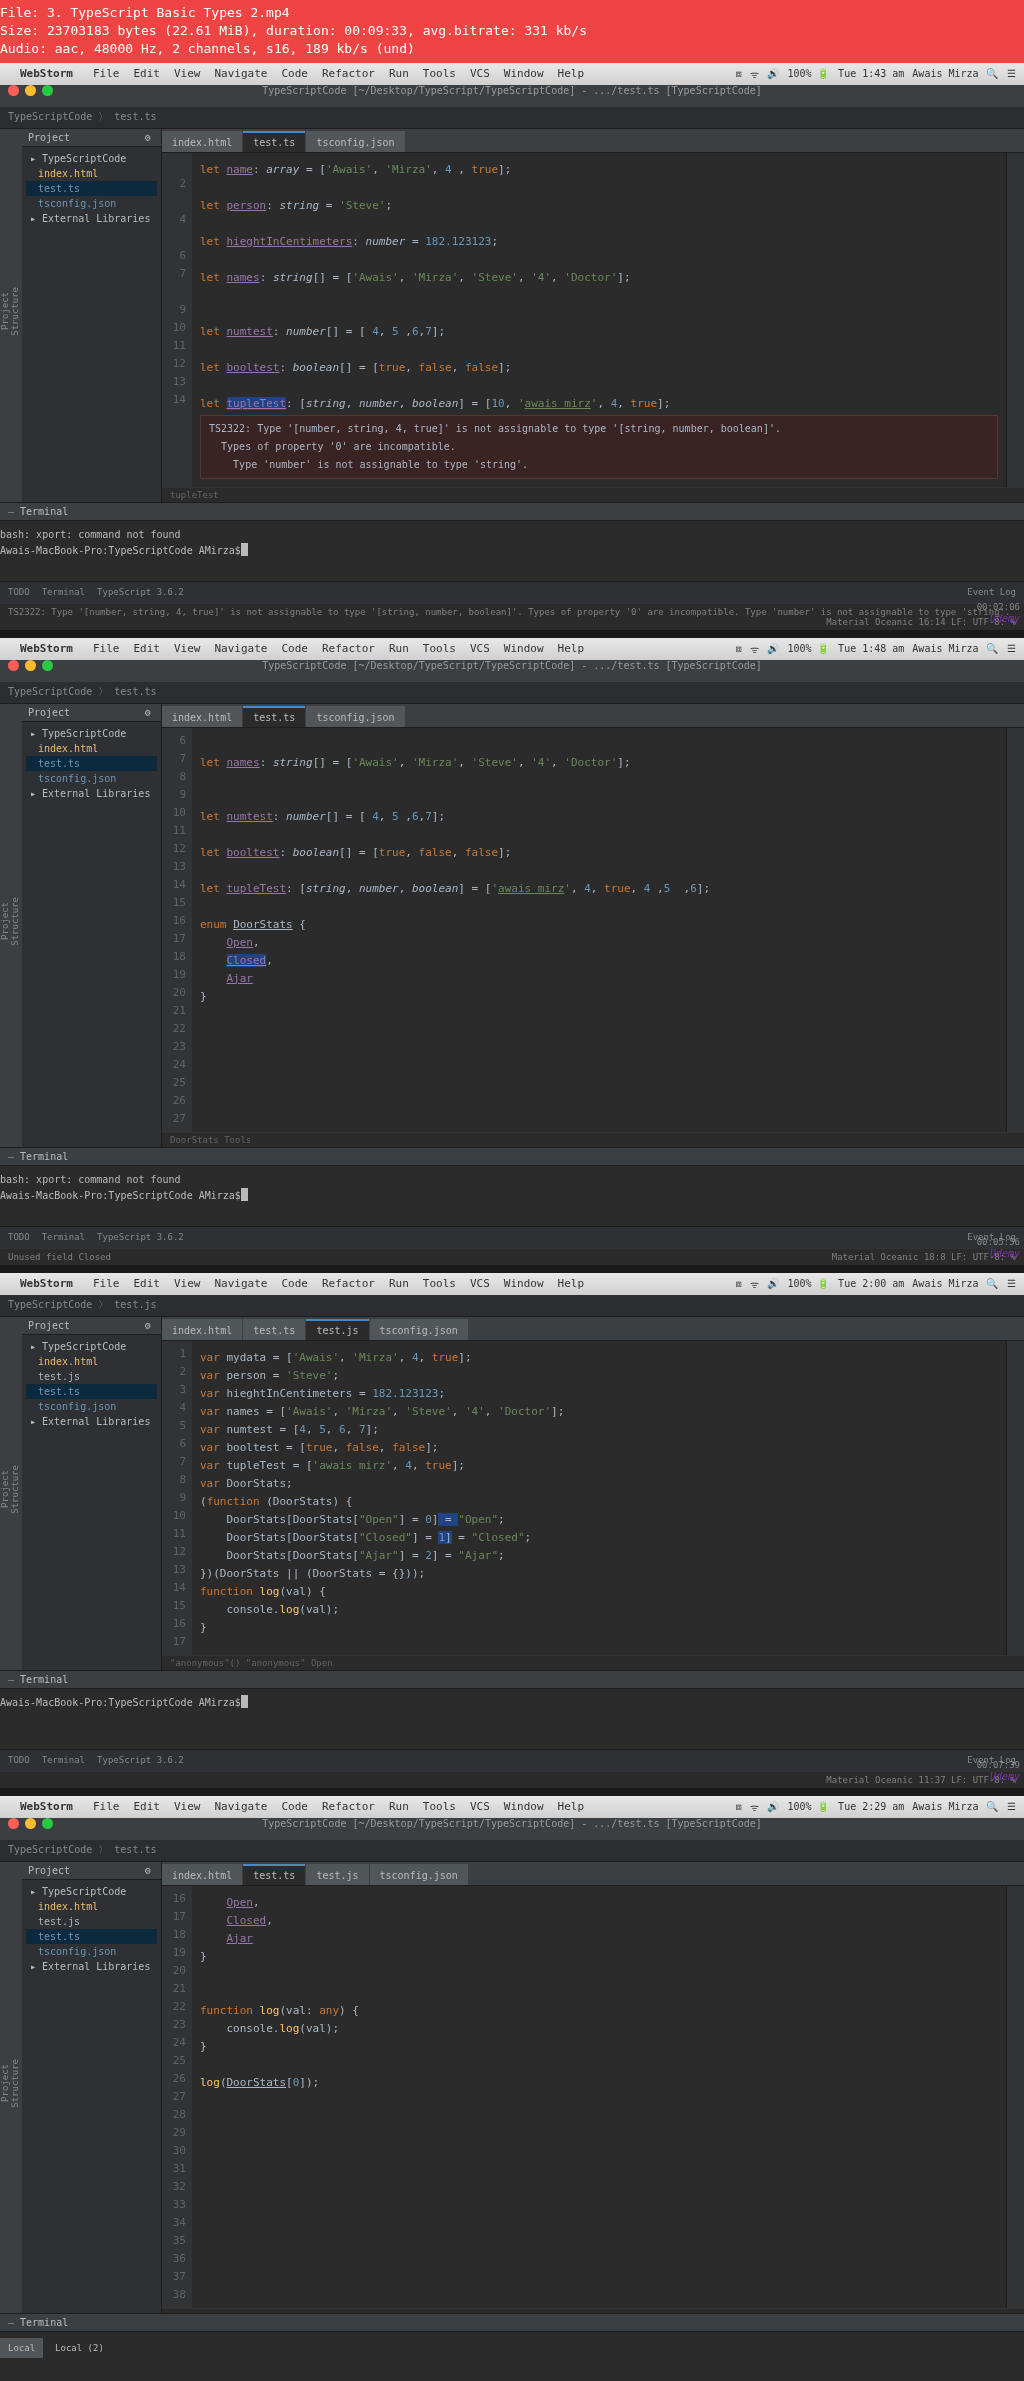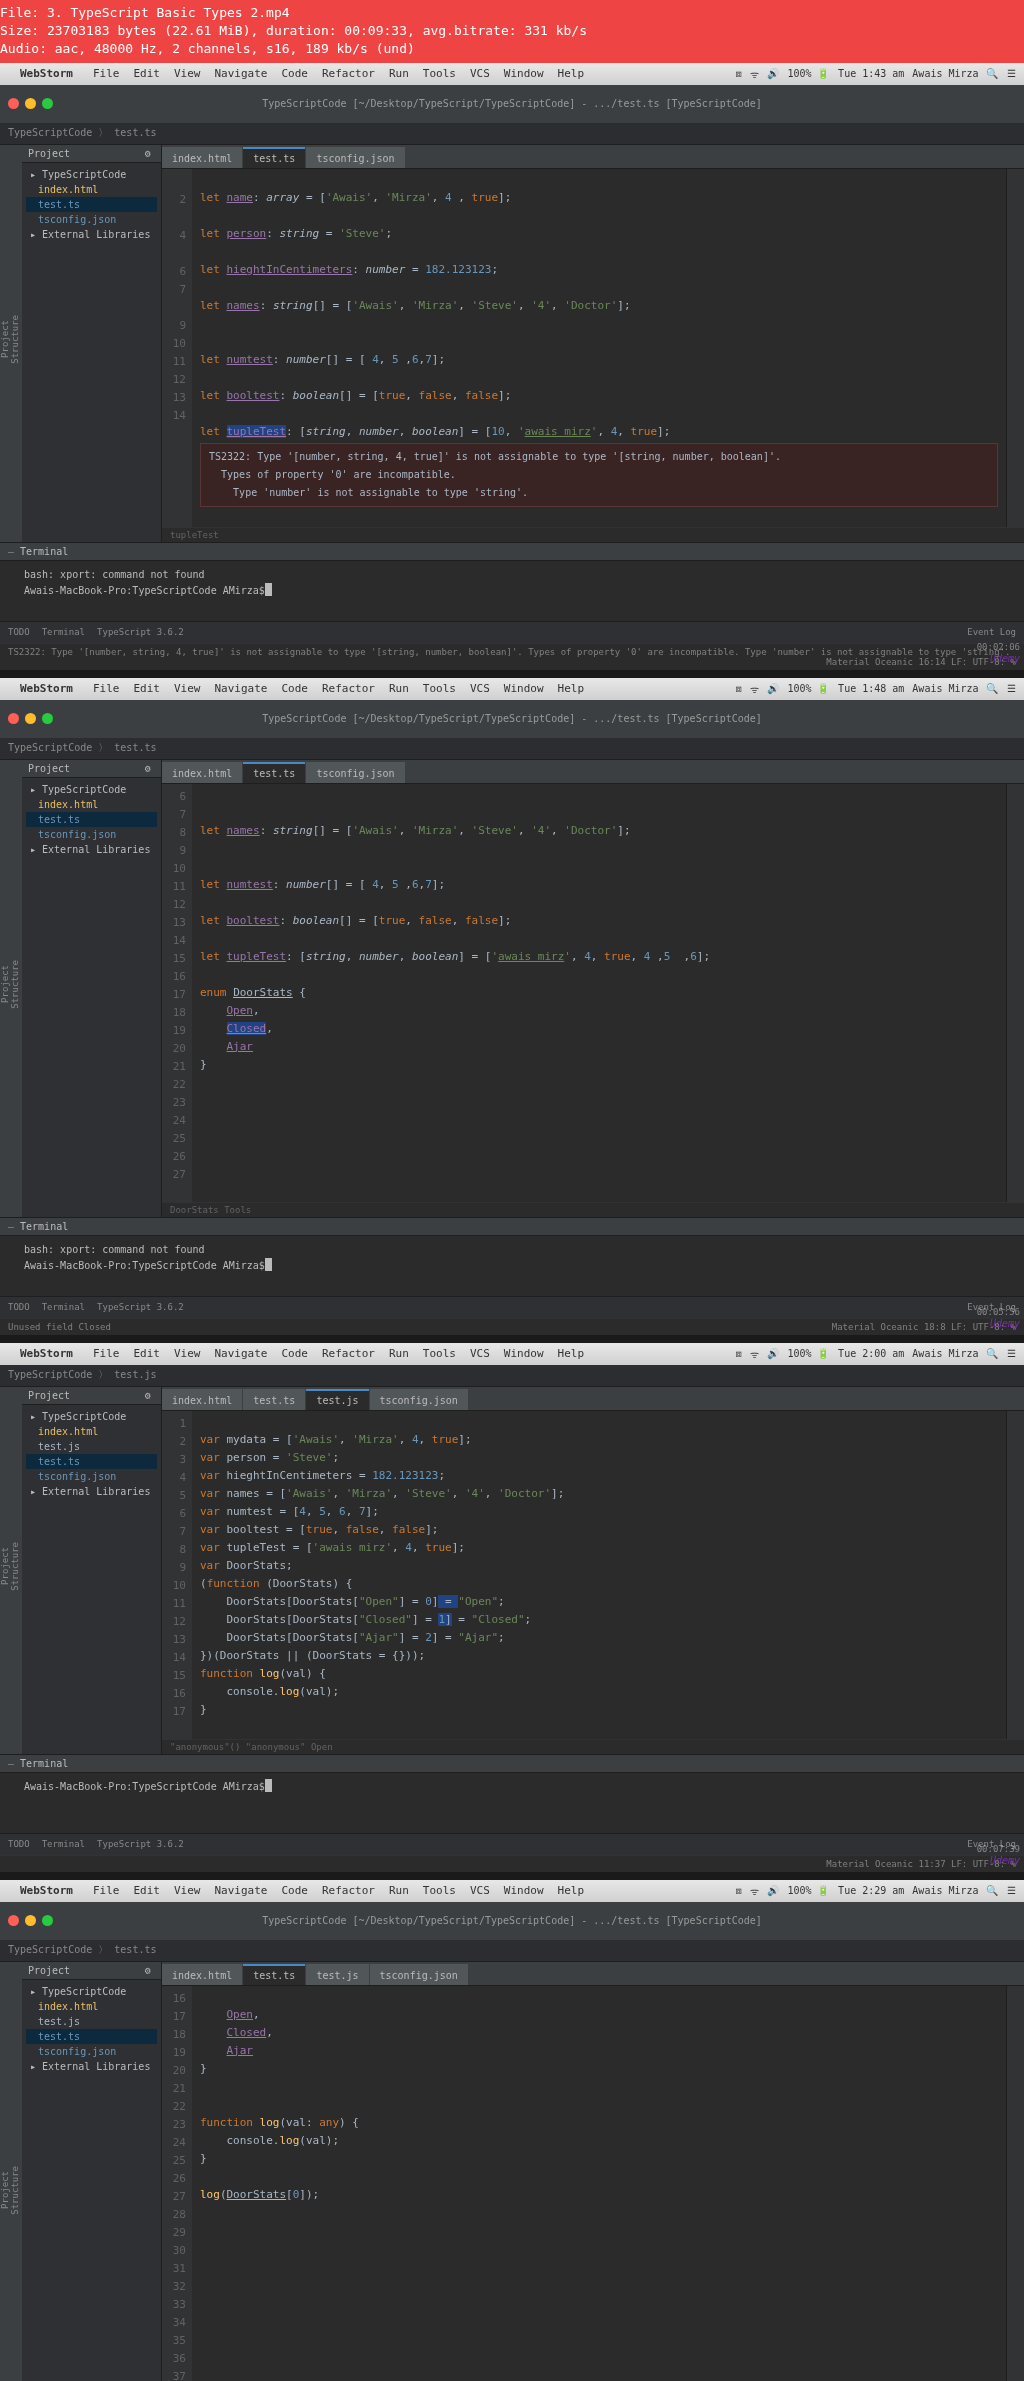--- a/index.html
+++ b/index.html
@@ -6,21 +6,21 @@
 body{background:#1a1a1a;color:#ccc;font-size:11px;width:1024px}
 .file-info{background:#ef4444;color:#fff;padding:4px 0;font-size:13px;line-height:1.4}
 .file-info div{white-space:nowrap}
 .screenshot{margin-bottom:8px;position:relative}
 .macbar{background:linear-gradient(#e8e8e8,#d0d0d0);height:22px;display:flex;align-items:center;padding:0 8px;font-size:11px;color:#333;font-family:-apple-system,sans-serif}
 .macbar .apple{margin-right:12px;font-size:13px}
 .macbar .app{font-weight:600;margin-right:20px}
 .macbar .menu{margin-right:14px;cursor:default}
 .macbar .spacer{flex:1}
 .macbar .status{margin-left:8px;font-size:10px}
-.titlebar{background:#3c3f41;height:38px;display:flex;align-items:center;padding:0 8px;color:#bbb;font-size:10px;position:relative}
+.titlebar{background:#3c3f41;height:22px;display:flex;padding:0 8px;color:#bbb;font-size:10px;position:relative}
 .traffic{display:flex;gap:6px;margin-right:10px}
 .tdot{width:11px;height:11px;border-radius:50%}
 .tr{background:#ff5f57}.ty{background:#ffbd2e}.tg{background:#28ca42}
 .titlebar .title{position:absolute;left:50%;transform:translateX(-50%);font-size:10px;color:#999}
 .tabs-row{background:#2b2d30;height:22px;display:flex;align-items:center;padding:0 8px;font-size:10px;color:#888;border-bottom:1px solid #1e1e1e}
 .tabs-row .crumb{margin-right:4px}
 .main{display:flex;background:#2b2b2b}
 .sidebar-tools{width:22px;background:#3c3f41;display:flex;flex-direction:column;align-items:center;padding-top:8px;font-size:9px;color:#888;writing-mode:vertical-lr}
 .st-item{margin-bottom:16px;transform:rotate(180deg)}
 .project-panel{width:140px;background:#2e3033;border-right:1px solid #1e1e1e;font-size:10px}
@@ -34,35 +34,35 @@
 .tree-item .file-ts{color:#6897bb}
 .tree-item .file-js{color:#a9b7c6}
 .tree-item .file-html{color:#e8bf6a}
 .tree-item .file-json{color:#6897bb}
 .editor{flex:1;background:#2b2b2b;display:flex;flex-direction:column}
 .editor-tabs{background:#3c3f41;height:24px;display:flex;align-items:flex-end;font-size:10px;border-bottom:1px solid #1e1e1e}
 .etab{padding:4px 10px;background:#515658;color:#bbb;margin-right:1px;cursor:default;border-top:2px solid transparent}
 .etab.active{background:#2b2b2b;border-top-color:#4a88c7}
 .code-area{display:flex;flex:1;min-height:200px}
 .gutter{width:30px;background:#313335;color:#606366;text-align:right;padding:4px 6px 4px 0;font-size:11px;line-height:18px;user-select:none}
-.code{flex:1;padding:20px 8px;font-size:11px;line-height:18px;color:#a9b7c6;white-space:pre;overflow:hidden;position:relative}
+.code{flex:1;padding:8px 8px;font-size:11px;line-height:18px;color:#a9b7c6;white-space:pre;overflow:hidden;position:relative}
 .kw{color:#cc7832}
 .type{color:#a9b7c6;font-style:italic}
 .var{color:#9876aa;text-decoration:underline}
 .varNu{color:#a9b7c6}
 .str{color:#6a8759}
 .num{color:#6897bb}
 .bool{color:#cc7832}
 .func{color:#ffc66d}
 .enum{color:#a9b7c6;text-decoration:underline}
 .err-hint{background:#3a2323;color:#a9b7c6;padding:4px 8px;font-size:10px;border:1px solid #593636;margin-top:2px;white-space:pre-wrap}
 .breadcrumb-bottom{background:#2b2b2b;padding:2px 8px;font-size:9px;color:#606366;border-top:1px solid #323232}
 .terminal-header{background:#3c3f41;padding:3px 8px;font-size:10px;color:#bbb;border-top:1px solid #1e1e1e;border-bottom:1px solid #1e1e1e;display:flex;align-items:center}
 .terminal-header .dash{color:#888;margin-right:6px}
-.terminal{background:#2b2b2b;padding:6px 24px;font-size:10px;color:#bbb;min-height:60px;line-height:16px;font-family:Menlo,monospace}
+.terminal{background:#2b2b2b;padding:6px 0;font-size:10px;color:#bbb;min-height:60px;line-height:16px;font-family:Menlo,monospace}
 .terminal .prompt{color:#bbb}
 .term-tabs{display:flex;gap:4px;margin-bottom:4px}
 .ttab{background:#515658;padding:2px 8px;font-size:9px;color:#bbb}
 .ttab.active{background:#2b2b2b}
 .statusbar{background:#2e3033;height:22px;display:flex;align-items:center;padding:0 8px;font-size:9px;color:#888;border-top:1px solid #1e1e1e}
 .statusbar .sb-left{display:flex;gap:12px}
 .statusbar .sb-right{margin-left:auto;display:flex;gap:10px}
 .msgbar{background:#2b2b2b;padding:3px 8px;font-size:9px;color:#808080;border-top:1px solid #323232;white-space:nowrap;overflow:hidden}
 .udemy{position:absolute;right:4px;bottom:6px;color:#a435f0;font-size:10px;font-style:italic;opacity:.6}
 .ts-stamp{position:absolute;right:4px;bottom:18px;color:#fff;font-size:9px;font-family:monospace;opacity:.4}

